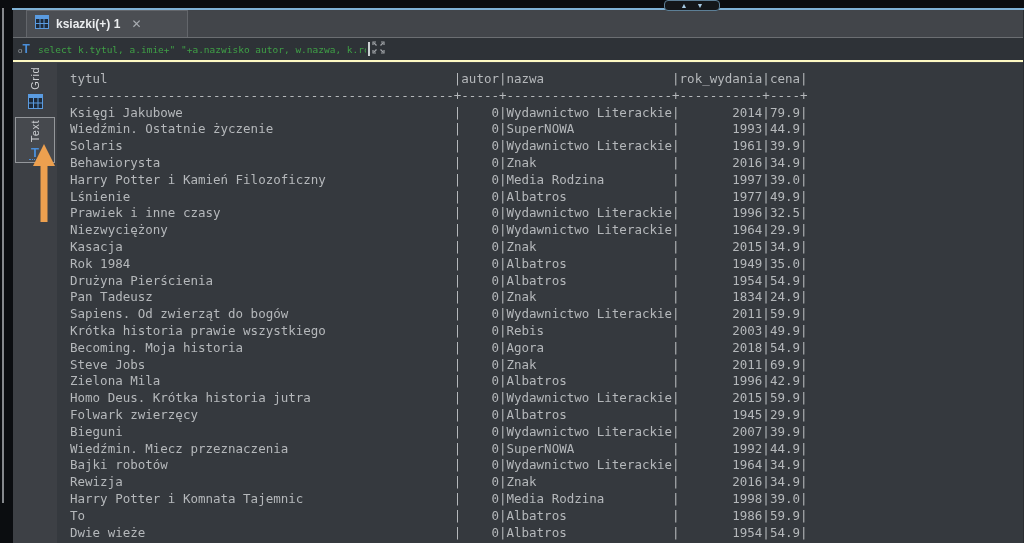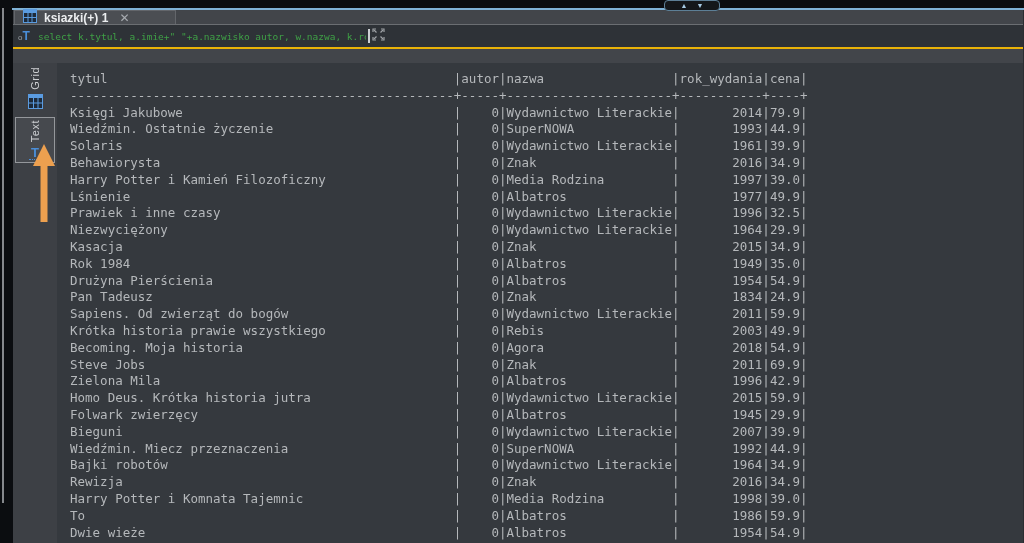--- a/index.html
+++ b/index.html
@@ -11,28 +11,28 @@
   .top-blue-line { position:absolute; left:12px; top:8px; right:0; height:2px; background:#7fb2d6; }
 
   .top-widget { position:absolute; left:664px; top:0; width:56px; height:11px;
     border:1px solid #5d7f96; border-radius:4px; background:#14171a;
     display:flex; align-items:center; justify-content:center; gap:9px; z-index:5; }
   .top-widget span { color:#a6c9e2; font-size:7px; line-height:7px; }
 
   .panel { position:absolute; left:13px; top:10px; width:1011px; height:533px; background:#42454a; border-right:1px solid #2a2d31; }
 
   
-  .tab-bar { height:14px; display:flex; align-items:stretch; background:#42454a; }
+  .tab-bar { height:27px; display:flex; align-items:stretch; background:#42454a;margin-left:12px; }
   .editor-tab { margin-left:1px; width:162px; background:#4b4e53; border:1px solid #63666b; border-bottom:none;
     display:flex; align-items:center; padding:0 8px; gap:7px; cursor:default; }
   .tab-label { color:#eceef0; font-weight:bold; font-size:12px; white-space:nowrap; }
   .tab-close { color:#a9adb2; font-size:12px; line-height:12px; margin-left:4px; }
 
   
-  .filter-bar { height:25px; border-top:1px solid #6b6e72; border-bottom:2px solid #eab308;
+  .filter-bar { height:25px; border-top:1px solid #6b6e72; border-bottom:2px solid #fef9c3;
     background:#2e3237; display:flex; align-items:center; padding:0 6px 0 5px; }
   .filter-icon { width:20px; flex:none; font-size:11px; }
   .filter-icon .fi-o { color:#9aa0a5; font-size:8px; }
   .filter-icon .fi-t { color:#4a8ed8; font-weight:bold; font-size:12px; }
   .filter-sql { font-family:"DejaVu Sans Mono", monospace; font-size:9.5px; color:#3fa046;
     white-space:nowrap; overflow:hidden; max-width:328px; flex:none; }
   .filter-cursor { width:2px; height:14px; background:#cdd0d3; flex:none; margin:0 2px; }
   .expand-icon { flex:none; margin-right:9px; }
   .filter-placeholder { color:#c2c5c8; font-size:11.5px; white-space:nowrap; }
 

